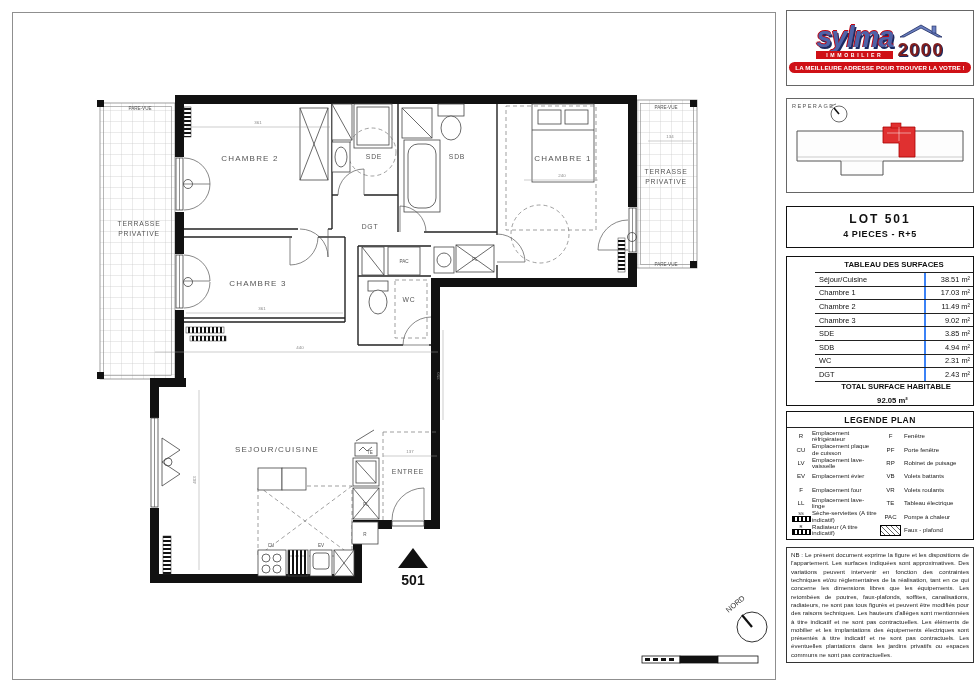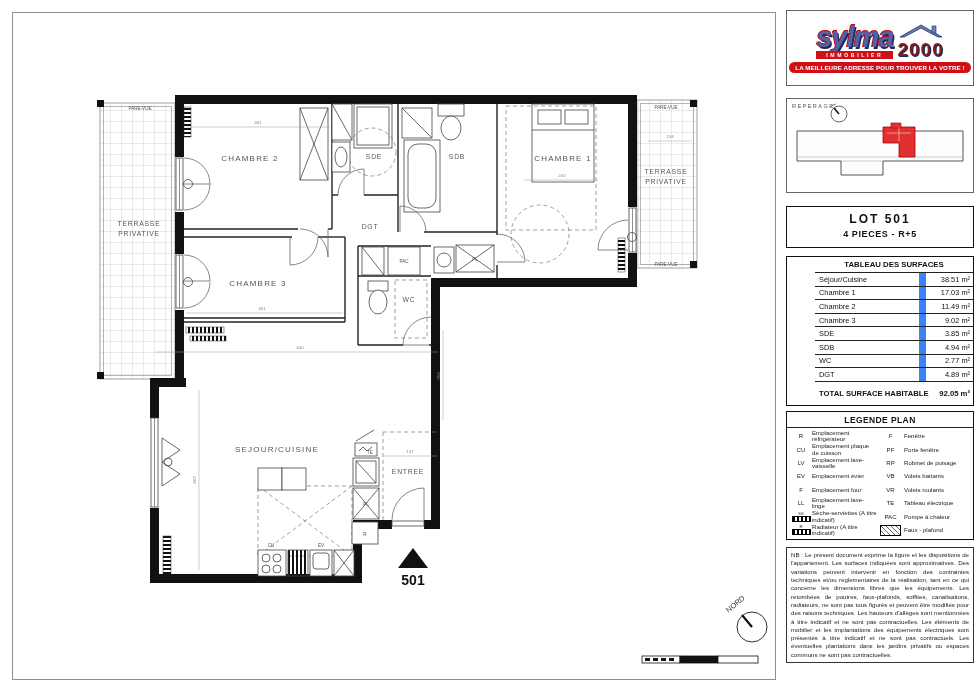--- a/index.html
+++ b/index.html
@@ -45,25 +45,25 @@
 
   .lot-box{height:42px;text-align:center;padding-top:5px;margin-bottom:8px;}
   .lot-title{font-size:12px;font-weight:bold;letter-spacing:2px;}
   .lot-sub{font-size:9px;font-weight:bold;margin-top:3px;letter-spacing:0.6px;}
 
   .surf-table{margin-bottom:5px;padding-left:28px;}
   .surf-header{font-size:7.8px;font-weight:bold;text-align:center;padding:3px 0;
       border-bottom:1px solid #222;}
   .surf-row{display:flex;border-bottom:1px solid #222;height:12.6px;
       align-items:stretch;font-size:7.4px;}
-  .surf-row .lbl{flex:1;padding-left:4px;border-right:7px solid #3b82f6;
+  .surf-row .lbl{flex:1;padding-left:4px;border-right:2px solid #3b82f6;
       display:flex;align-items:center;}
   .surf-row .val{width:44px;text-align:right;padding-right:3px;
       display:flex;align-items:center;justify-content:flex-end;}
-  .total-row{display:flex;align-items:center;height:23px;font-weight:bold;font-size:7.7px;}
+  .total-row{display:flex;align-items:center;height:23px;font-weight:bold;font-size:7.7px;flex-direction:column;}
   .total-row .lbl{flex:1;padding-left:4px;}
   .total-row .val{padding-right:3px;}
   .annex-table{margin-bottom:7px;}
 
   .legend-box{margin-bottom:7px;padding-bottom:2px;}
   .legend-header{font-size:8.5px;font-weight:bold;text-align:center;padding:3px 0 2px;
       border-bottom:1px solid #222;letter-spacing:0.4px;}
   .legend-grid{display:grid;grid-template-columns:22px 1fr 27px 66px;
       padding:2px 3px 0 3px;}
   .legend-grid > div{min-height:13.4px;display:flex;align-items:center;font-size:6.1px;
@@ -393,25 +393,25 @@
       <div class="surf-row">
           <div class="lbl">SDE</div>
           <div class="val">3.85 m²</div>
         </div>
       <div class="surf-row">
           <div class="lbl">SDB</div>
           <div class="val">4.94 m²</div>
         </div>
       <div class="surf-row">
           <div class="lbl">WC</div>
-          <div class="val">2.77 m²</div>
+          <div class="val">2.31 m²</div>
         </div>
       <div class="surf-row">
           <div class="lbl">DGT</div>
-          <div class="val">4.89 m²</div>
+          <div class="val">2.43 m²</div>
         </div>
       <div class="total-row">
           <div class="lbl">TOTAL SURFACE HABITABLE</div>
           <div class="val">92.05 m²</div>
         </div>
     </div>
 
 
     <div class="box thick legend-box">
       <div class="legend-header">LEGENDE PLAN</div>

